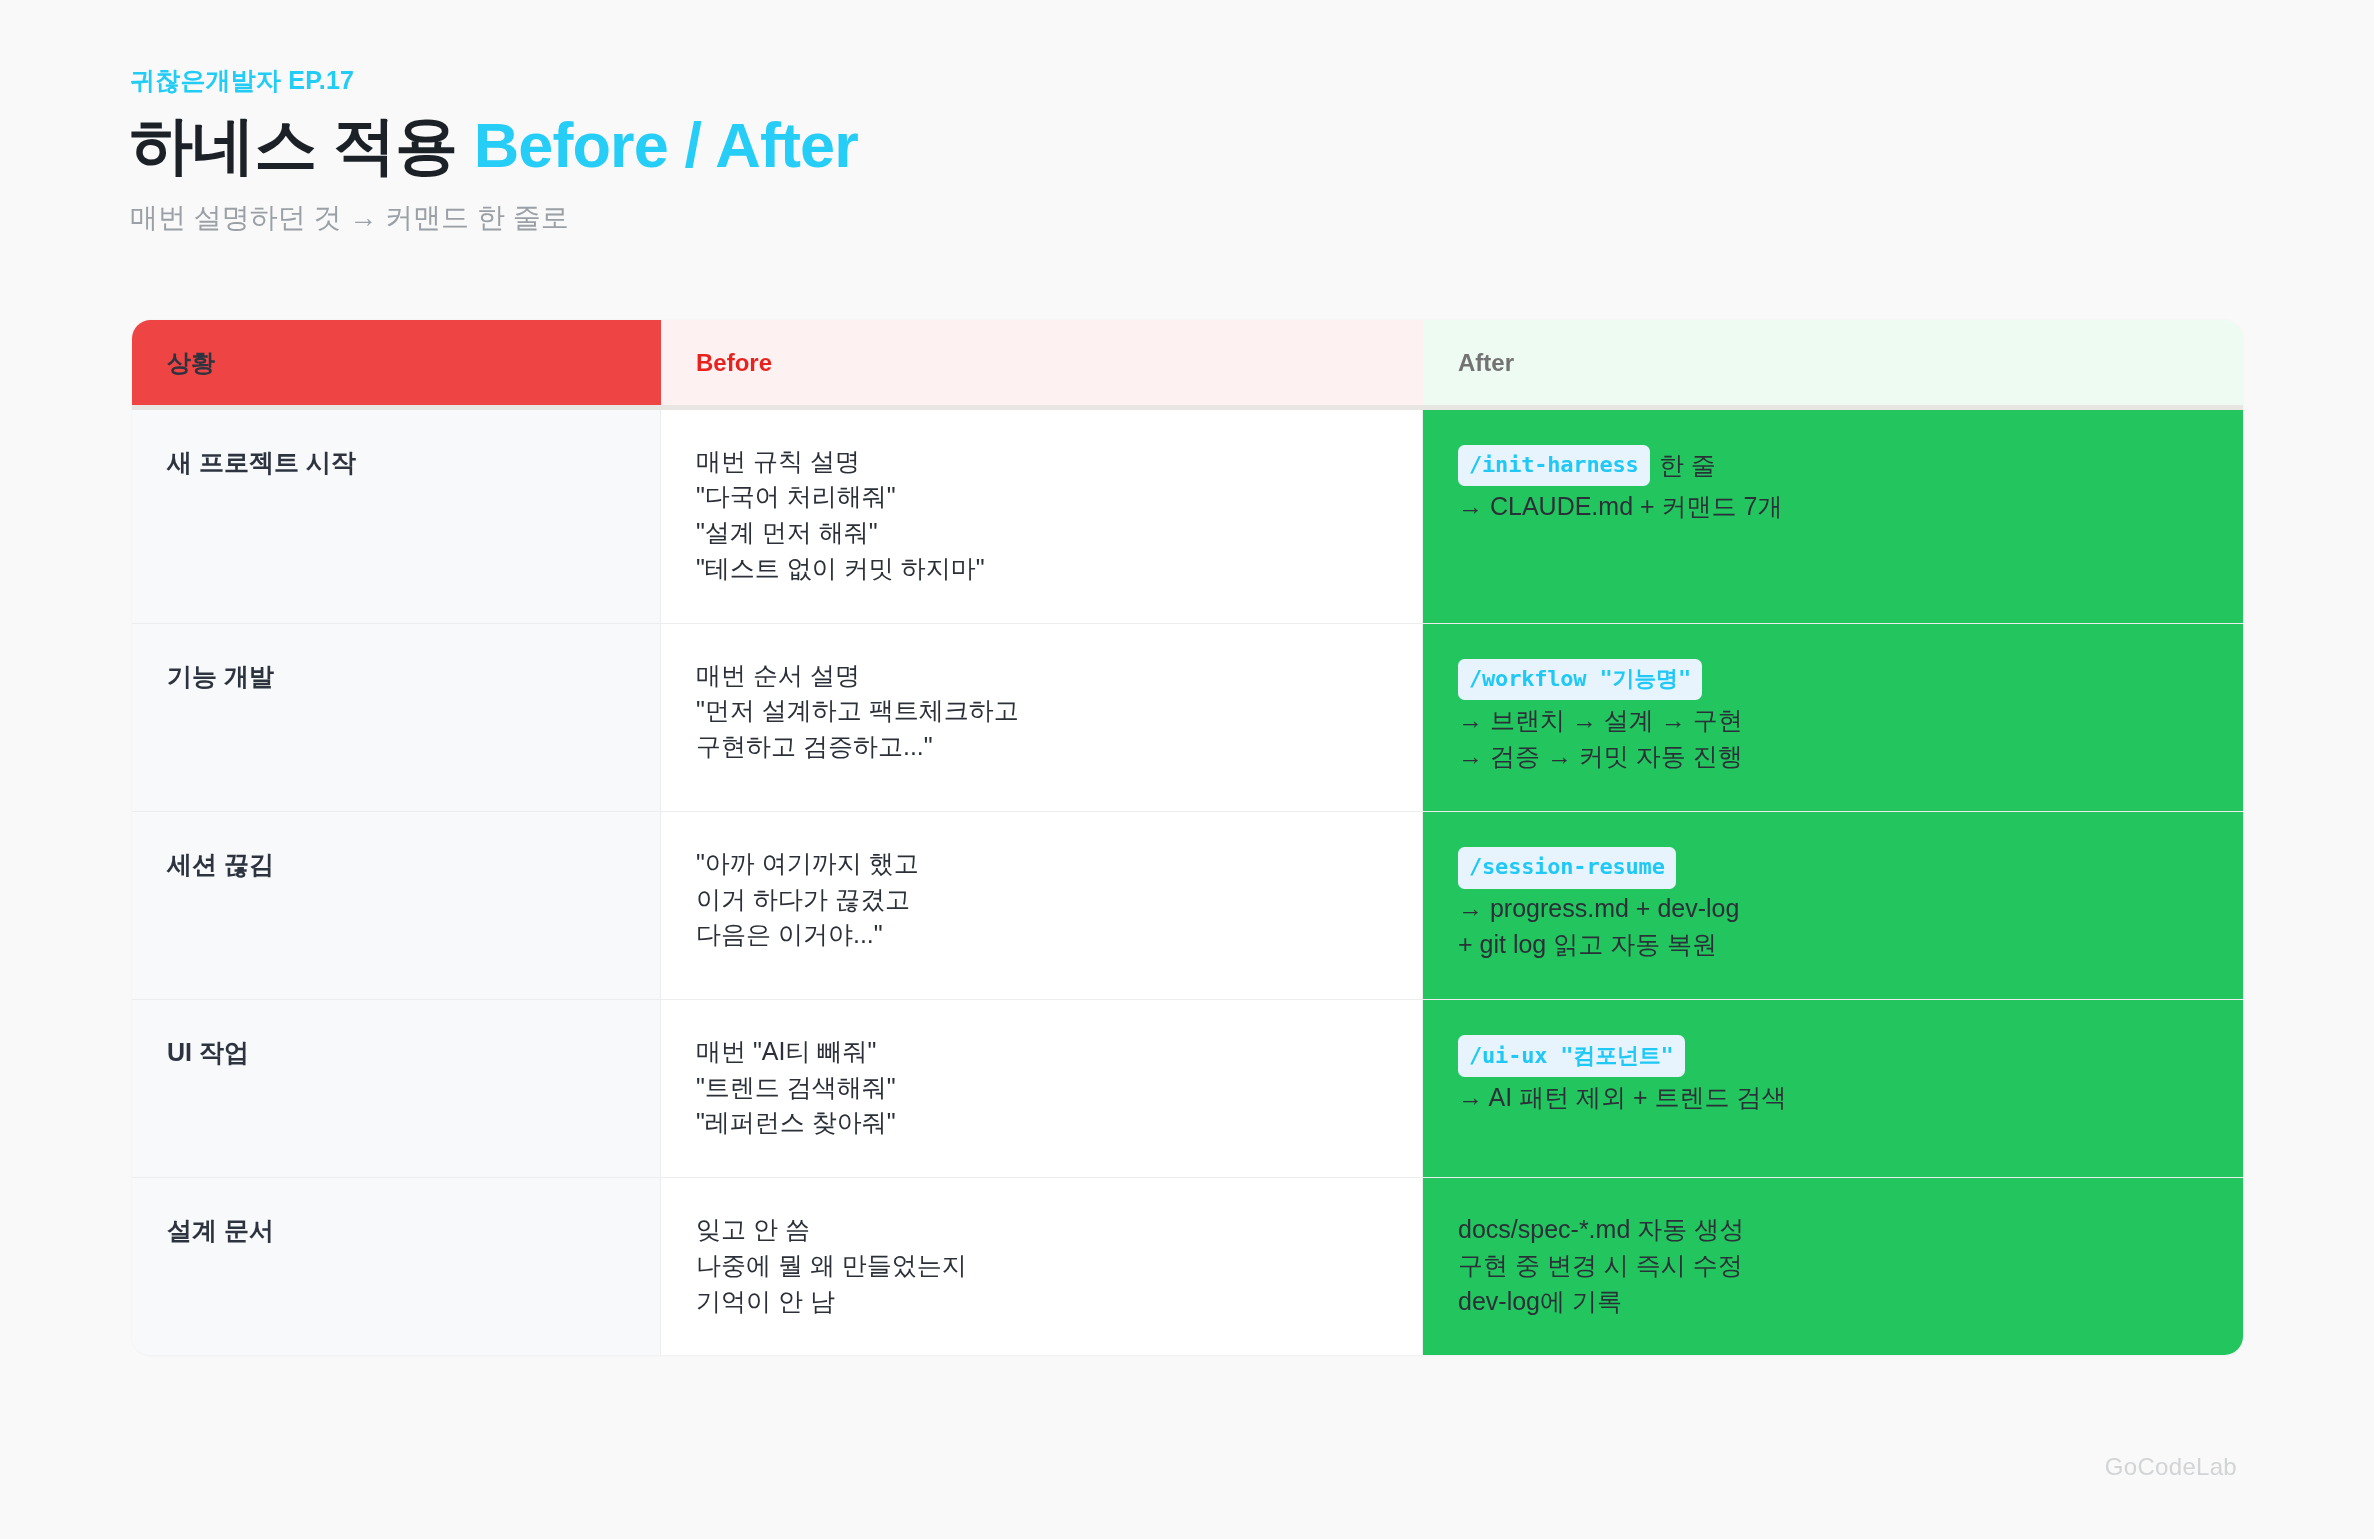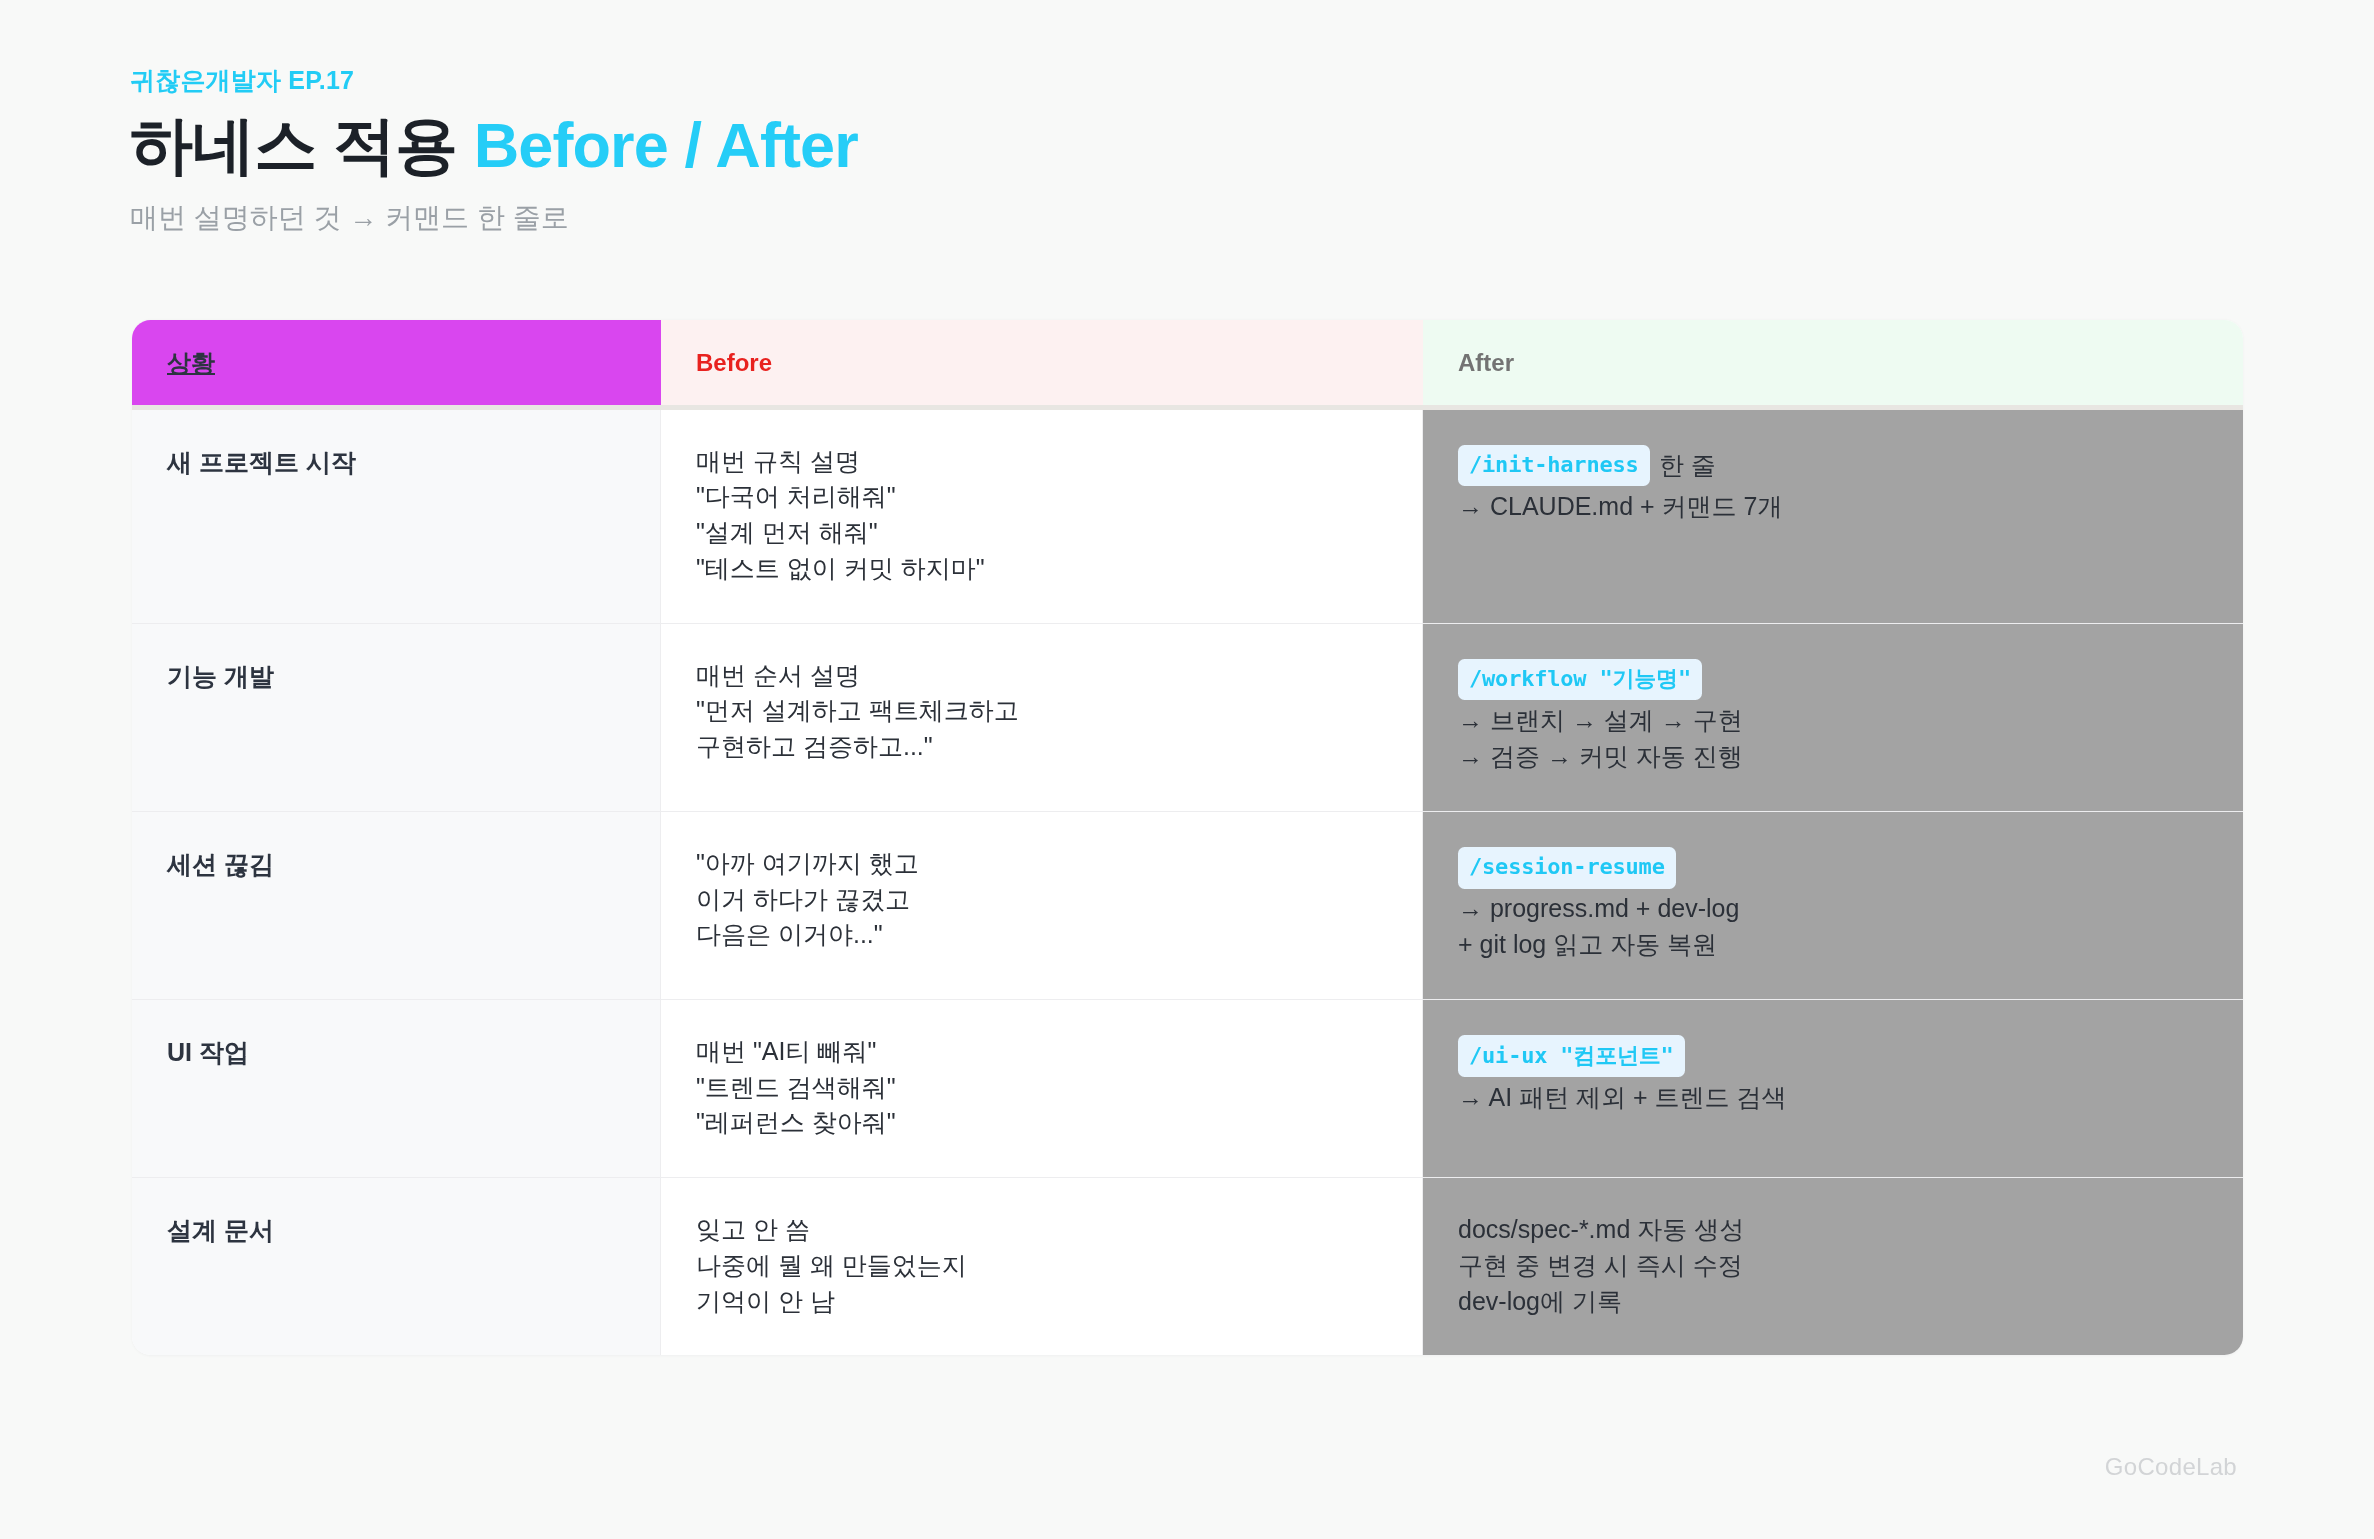--- a/index.html
+++ b/index.html
@@ -85,23 +85,22 @@
   
   .thead .cell {
     height: 85px;
     display: flex;
     align-items: center;
     padding-left: 35px;
     font-size: 24px;
     font-weight: 700;
   }
   .thead .col-sit {
-    background: #d946ef;
+    background: #ef4444;
     color: #2d3440;
-    text-decoration: underline;
   }
   .thead .col-bef {
     background: #fdf1f1;
     color: #e8221f;
   }
   .thead .col-aft {
     background: #eefbf2;
     color: #737373;
   }
   .thead-sep {
@@ -126,21 +125,21 @@
     font-size: 25px;
     font-weight: 700;
     color: #2d3440;
     line-height: 1.4;
   }
   .tbody .col-bef {
     background: #ffffff;
     border-right: 0.9px solid #ededef;
   }
   .tbody .col-aft {
-    background: #a3a3a3;
+    background: #22c55e;
   }
 
   .lines {
     display: flex;
     flex-direction: column;
     gap: 2px;
   }
   .line {
     font-size: 25px;
     line-height: 1.35;

